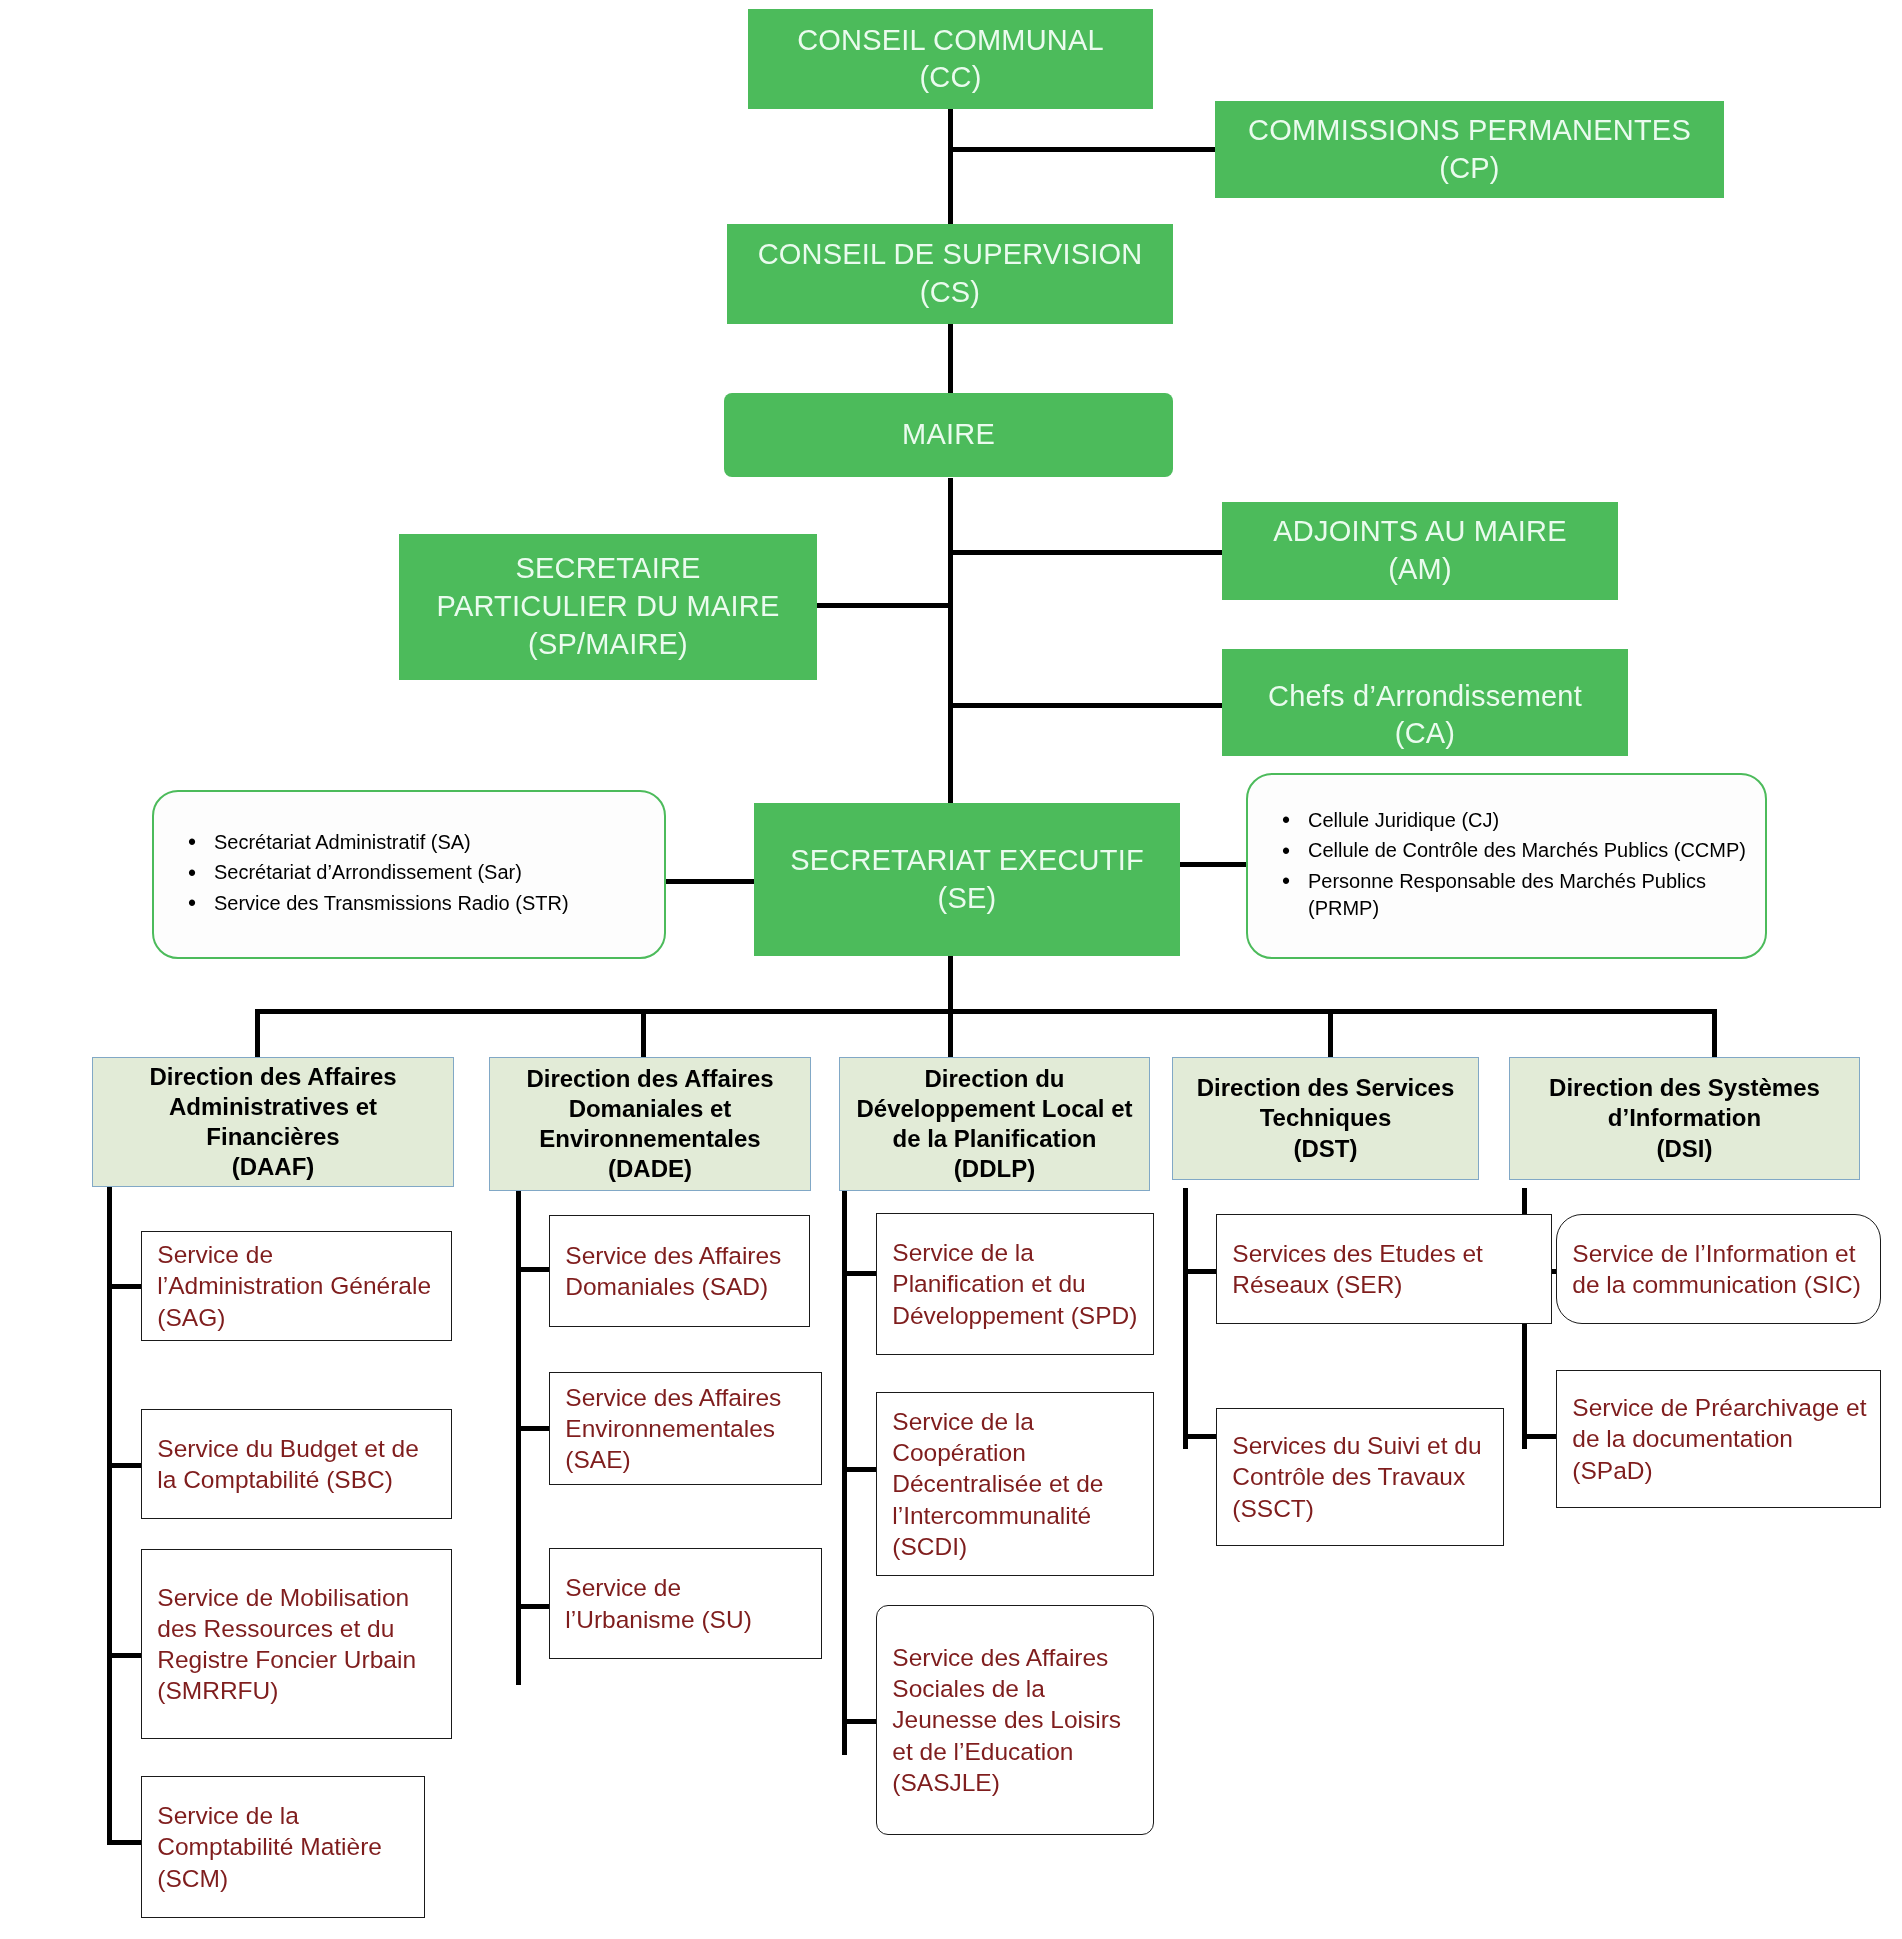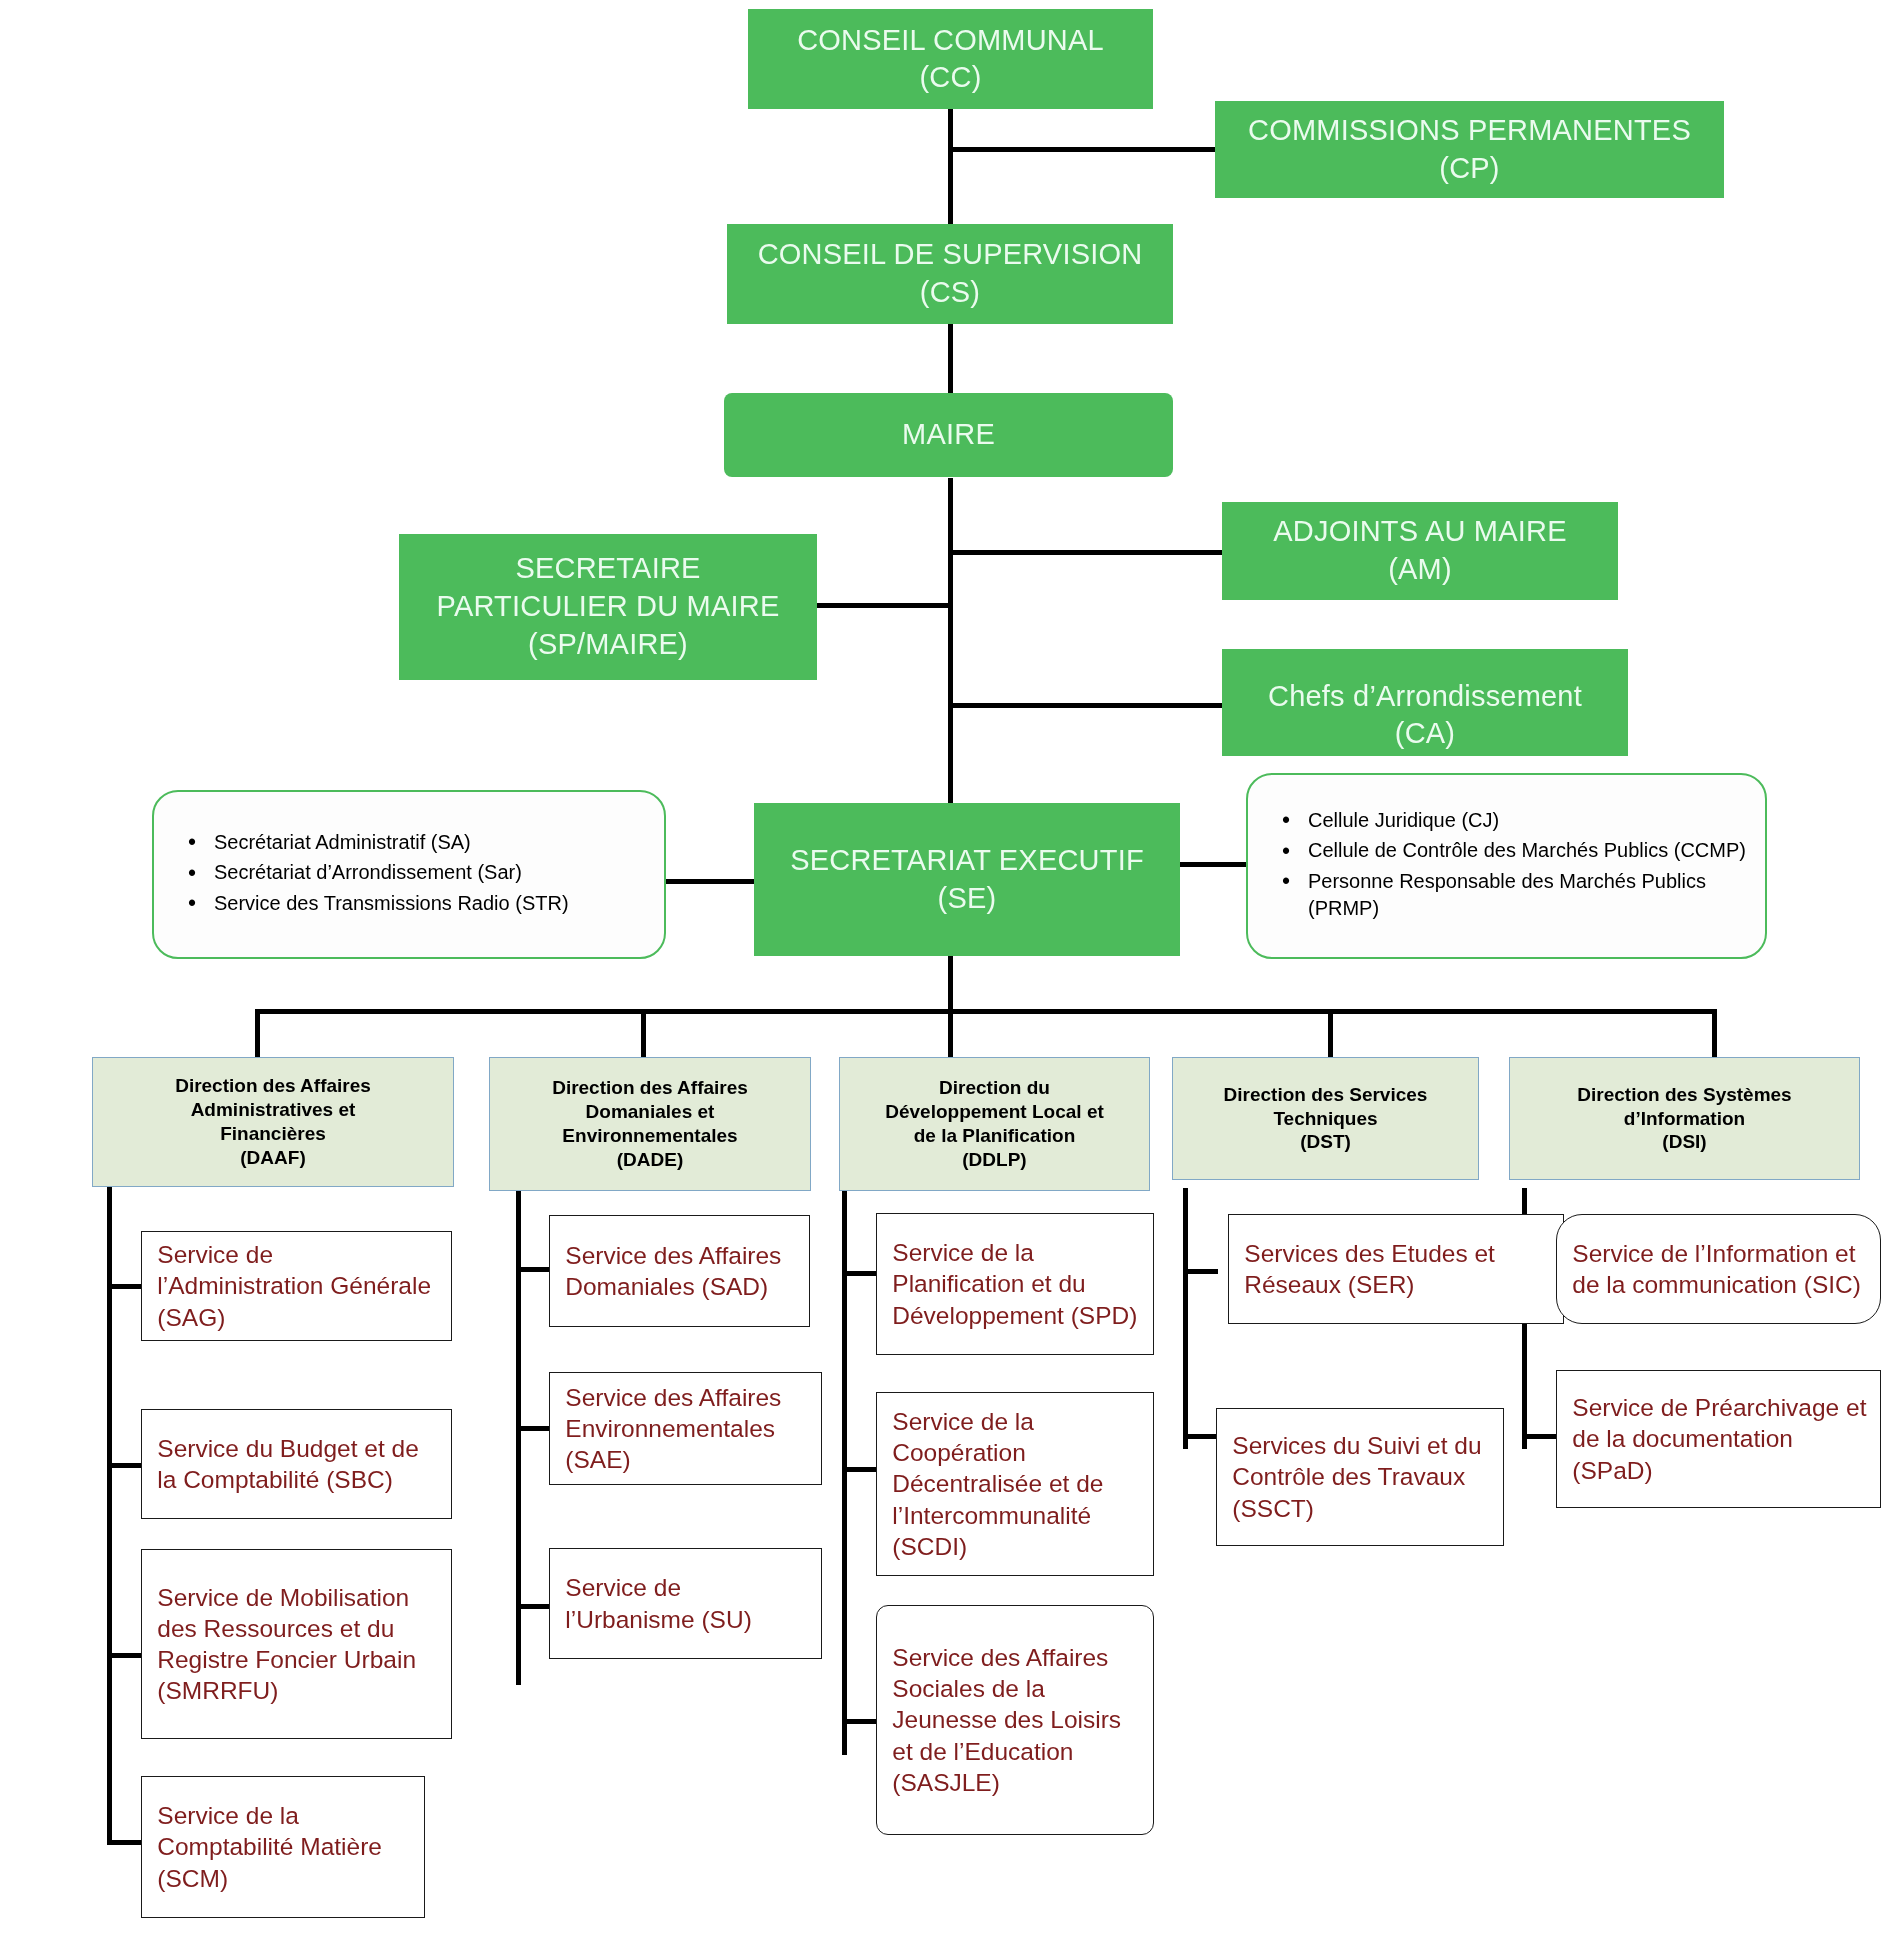--- a/index.html
+++ b/index.html
@@ -67,21 +67,21 @@
     font-size:23px;
     line-height:1.34;
   }
 
   
   .direction-box{
     background:#E2EBD7;
     border:1.5px solid #81A8C6;
     color:#000000;
     font-weight:bold;
-    font-size:19px;
+    font-size:24px;
     line-height:1.26;
     padding:4.6px 6.1px;
   }
 
   
   .service-box{
     background:#FFFFFF;
     border:1.5px solid #1A1A1A;
     color:#7f1d1d;
     font-size:24.5px;
@@ -299,21 +299,21 @@
   <div class="node service-box" style="left:876px; top:1213px; width:278px; height:142px;">
     <div class="inner">Service de la Planification et du Développement (SPD)</div>
   </div>
   <div class="node service-box" style="left:876px; top:1392px; width:278px; height:184px;">
     <div class="inner">Service de la Coopération Décentralisée et de l’Intercommunalité (SCDI)</div>
   </div>
   <div class="node service-box" style="left:876px; top:1605px; width:278px; height:230px;border-radius:12px;">
     <div class="inner">Service des Affaires Sociales de la Jeunesse des Loisirs et de l’Education (SASJLE)</div>
   </div>
 
-  <div class="node service-box" style="left:1216px; top:1214px; width:336px; height:110px;margin-left:12px;">
+  <div class="node service-box" style="left:1216px; top:1214px; width:336px; height:110px;">
     <div class="inner">Services des Etudes et Réseaux (SER)</div>
   </div>
   <div class="node service-box" style="left:1216px; top:1408px; width:288px; height:138px;">
     <div class="inner">Services du Suivi et du Contrôle des Travaux (SSCT)</div>
   </div>
 
   <div class="node service-box" style="left:1556px; top:1214px; width:325px; height:110px;border-radius:26px;">
     <div class="inner">Service de l’Information et de la communication (SIC)</div>
   </div>
   <div class="node service-box" style="left:1556px; top:1370px; width:325px; height:138px;">

